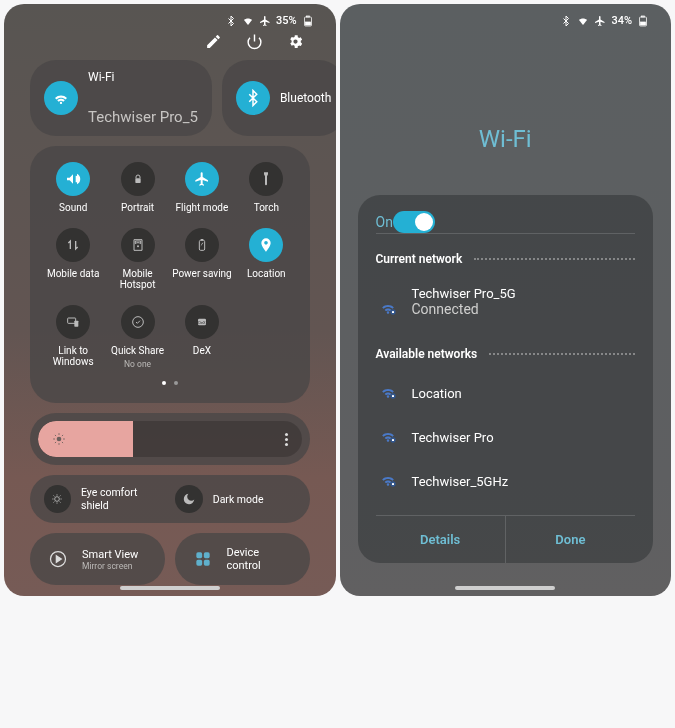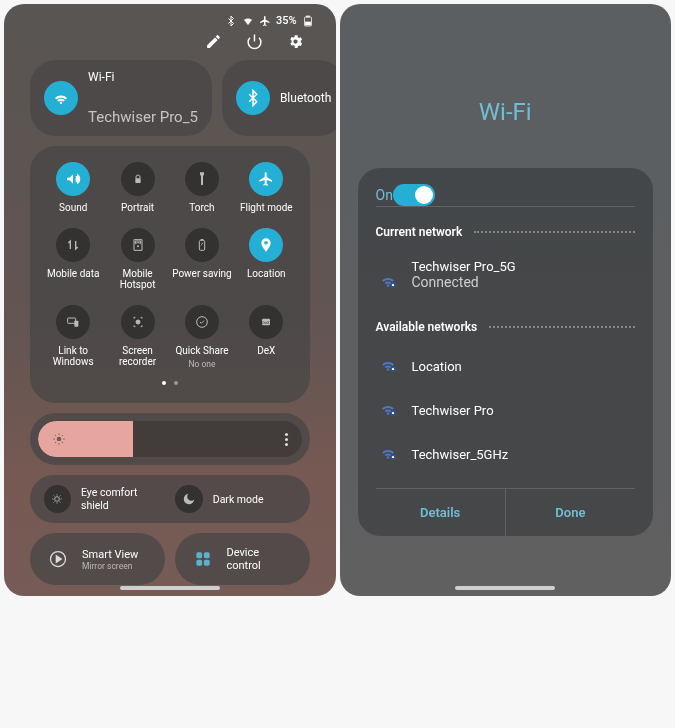--- a/index.html
+++ b/index.html
@@ -294,35 +294,35 @@
         <div class="circ circ-off">
             <svg viewBox="0 0 24 24" fill="#bbb">
               <rect x="8" y="11" width="8" height="7" rx="1"></rect>
               <path d="M9 11V9a3 3 0 0 1 6 0v2" fill="none" stroke="#bbb" stroke-width="1.5"></path>
             </svg>
           </div>
         <span class="lbl">Portrait</span>
       </div>
 
       <div class="qs-item">
-        <div class="circ circ-off">
-            <svg viewBox="0 0 24 24" fill="#bbb">
-              <path d="M9 2h6v3l-1.5 3v12a1.5 1.5 0 0 1-3 0V8L9 5z"></path>
-            </svg>
-          </div>
-        <span class="lbl">Torch</span>
-      </div>
-
-      <div class="qs-item">
         <div class="circ circ-on">
             <svg viewBox="0 0 24 24" fill="#fff">
               <path d="M21 16v-2l-8-5V3.5a1.5 1.5 0 0 0-3 0V9l-8 5v2l8-2.5V19l-2 1.5V22l3.5-1 3.5 1v-1.5L13 19v-5.5z"></path>
             </svg>
           </div>
         <span class="lbl">Flight mode</span>
+      </div>
+
+      <div class="qs-item">
+        <div class="circ circ-off">
+            <svg viewBox="0 0 24 24" fill="#bbb">
+              <path d="M9 2h6v3l-1.5 3v12a1.5 1.5 0 0 1-3 0V8L9 5z"></path>
+            </svg>
+          </div>
+        <span class="lbl">Torch</span>
       </div>
 
       <div class="qs-item">
         <div class="circ circ-off">
             <svg viewBox="0 0 24 24" fill="none" stroke="#bbb" stroke-width="2">
               <path d="M8 18V6l-3 3M16 6v12l3-3"></path>
             </svg>
           </div>
         <span class="lbl">Mobile data</span>
       </div>
@@ -360,29 +360,20 @@
       <div class="qs-item">
         <div class="circ circ-off">
             <svg viewBox="0 0 24 24" fill="#bbb">
               <rect x="4" y="6" width="12" height="8" rx="1" fill="none" stroke="#bbb" stroke-width="1.5"></rect>
               <rect x="14" y="10" width="6" height="9" rx="1"></rect>
             </svg>
           </div>
         <span class="lbl">Link to Windows</span>
       </div>
 
-      <div class="qs-item">
-        <div class="circ circ-off">
-            <svg viewBox="0 0 24 24" fill="none" stroke="#bbb" stroke-width="1.5">
-              <path d="M6 5h2M16 5h2v2M18 17v2h-2M8 19H6v-2M6 7V5"></path>
-              <circle cx="12" cy="12" r="3" fill="#bbb"></circle>
-            </svg>
-          </div>
-        <span class="lbl">Screen recorder</span>
-      </div>
 
       <div class="qs-item">
         <div class="circ circ-off">
             <svg viewBox="0 0 24 24" fill="none" stroke="#bbb" stroke-width="1.5">
               <circle cx="12" cy="12" r="8"></circle>
               <path d="M9 12l2 2 4-4"></path>
             </svg>
           </div>
         <span class="lbl">Quick Share</span>
         <span class="lbl-sub">No one</span>
@@ -475,20 +466,37 @@
       <div class="txt">
         <span class="ttl">Device control</span>
       </div>
     </div>
   </div>
 
   <div class="home-indicator"></div>
 </div>
 
 <div class="phone phone-right">
+  <div class="status-bar">
+    <svg viewBox="0 0 24 24" fill="none" stroke="#fff" stroke-width="2">
+        <path d="M7 7l10 10-5 5V2l5 5L7 17"></path>
+      </svg>
+    <svg viewBox="0 0 24 24" fill="#fff">
+        <path d="M12 20l8-10c-4-4-12-4-16 0z"></path>
+      </svg>
+    <svg viewBox="0 0 24 24" fill="#fff">
+        <path d="M21 16v-2l-8-5V3.5a1.5 1.5 0 0 0-3 0V9l-8 5v2l8-2.5V19l-2 1.5V22l3.5-1 3.5 1v-1.5L13 19v-5.5z"></path>
+      </svg>
+    <span>34%</span>
+    <svg viewBox="0 0 24 24" fill="none" stroke="#fff" stroke-width="1.5">
+        <rect x="5" y="4" width="14" height="18" rx="2"></rect>
+        <rect x="9" y="2" width="6" height="2"></rect>
+        <rect x="7" y="14" width="10" height="6" fill="#fff"></rect>
+      </svg>
+  </div>
 
   <div class="right-title">Wi-Fi</div>
 
   <div class="wifi-card">
     <div class="wifi-on-row">
       <span class="on-label">On</span>
       <div class="toggle">
           <div class="knob"></div>
         </div>
     </div>

